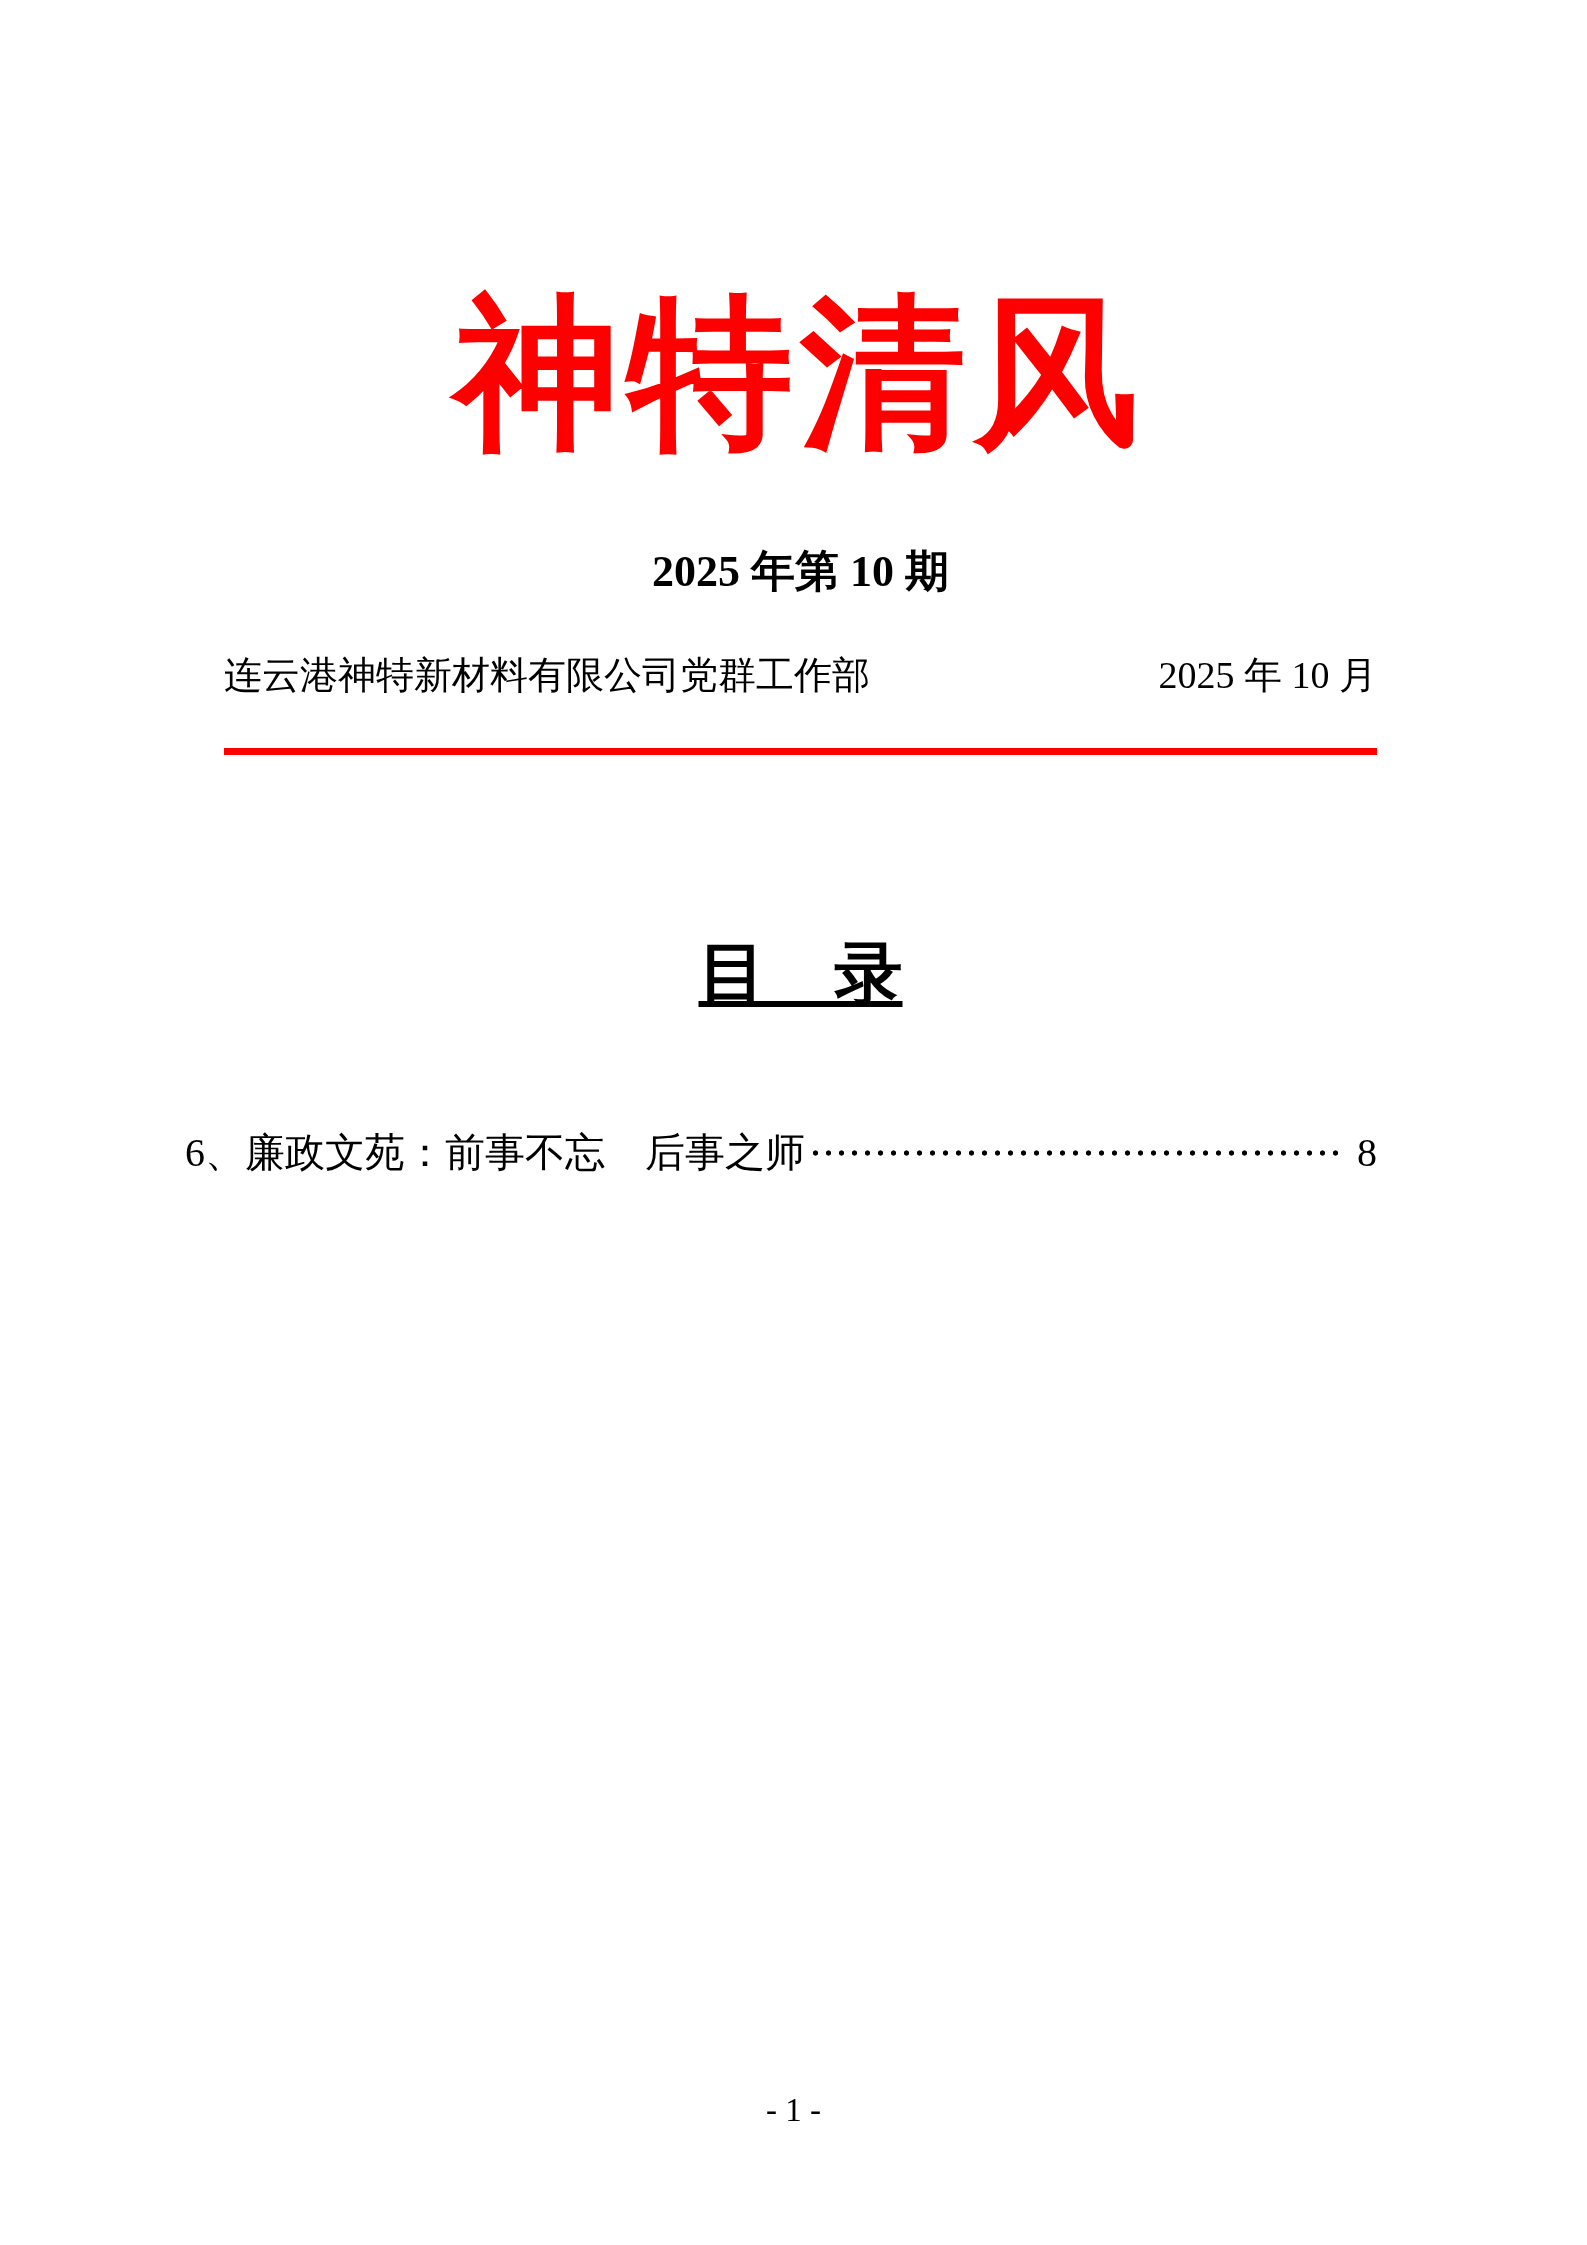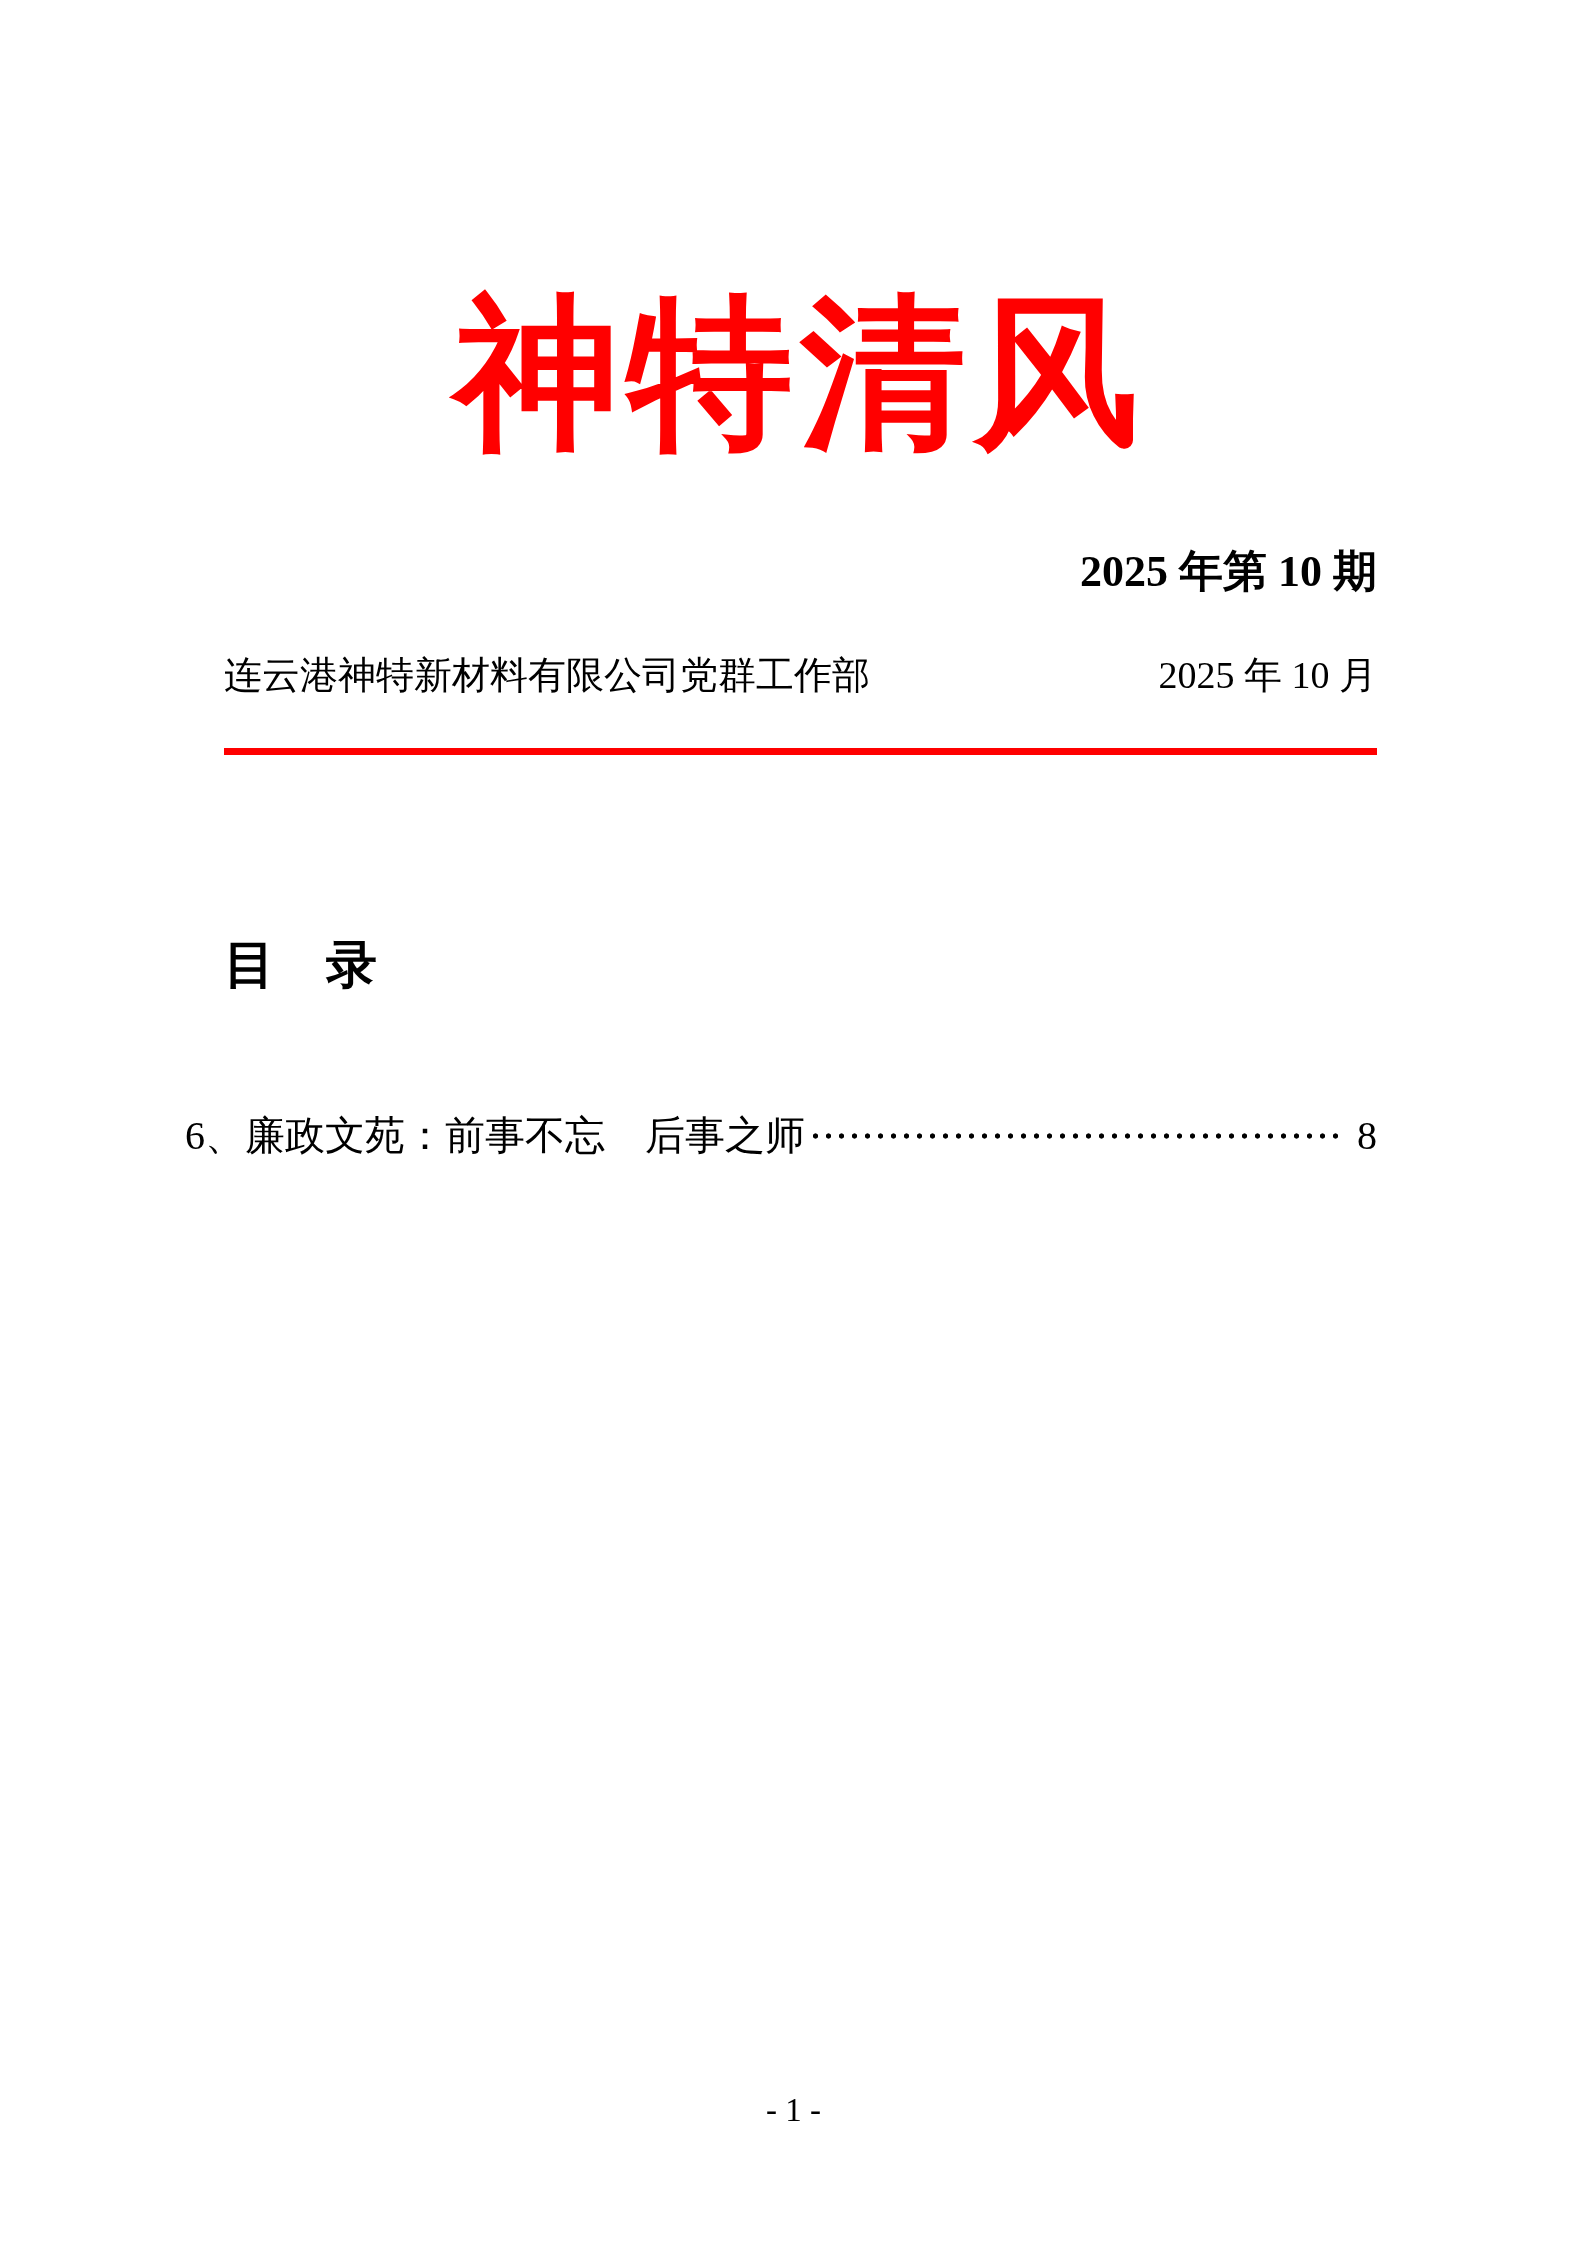--- a/index.html
+++ b/index.html
@@ -31,21 +31,21 @@
     color: #FF0000;
     letter-spacing: 8px;
     white-space: nowrap;
   }
 
   .issue-line {
     margin-top: 93px;
     font-size: 44px;
     line-height: 1.0;
     font-weight: bold;
-    text-align: right;
+    text-align: center;
     white-space: nowrap;
   }
 
   .publisher-row {
     margin-top: 62px;
     display: flex;
     justify-content: space-between;
     align-items: baseline;
     font-size: 38px;
     line-height: 1.0;
@@ -53,24 +53,26 @@
   }
 
   .red-rule {
     margin-top: 54px;
     height: 7px;
     background: #FF0000;
   }
 
   .toc-heading {
     margin-top: 185px;
-    font-size: 51px;
+    font-size: 68px;
     line-height: 1.0;
     font-weight: bold;
+    text-align: center;
     white-space: nowrap;
+    text-decoration: underline;
   }
 
   .toc-list {
     margin-top: 123px;
     margin-left: -39px;
   }
 
   .toc-entry {
     display: flex;
     align-items: center;

